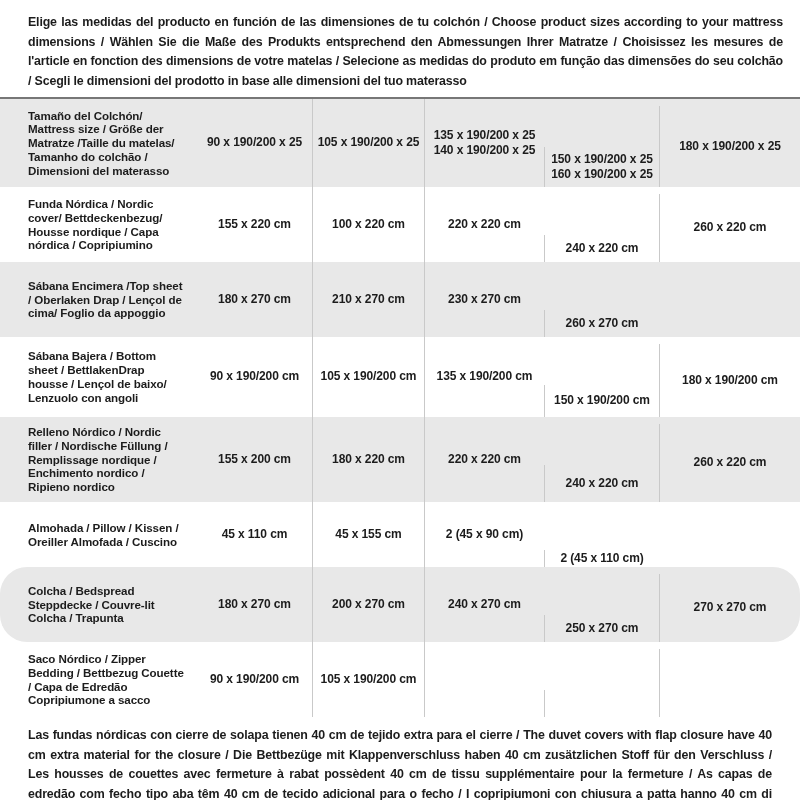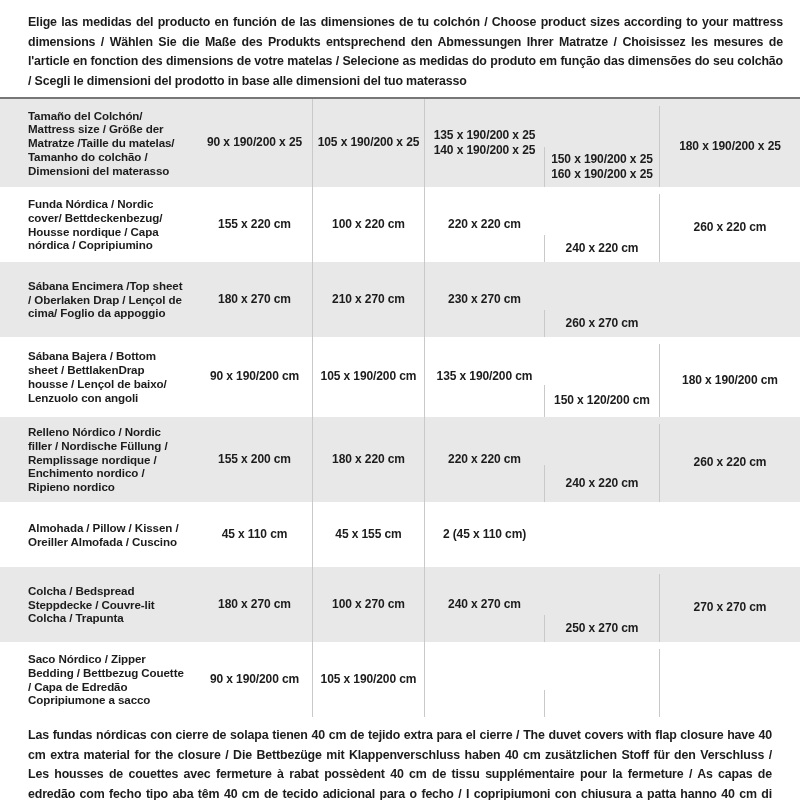--- a/index.html
+++ b/index.html
@@ -40,21 +40,21 @@
   .t-row .cell-val:nth-child(3){width:112px;}
   .t-row .cell-val:nth-child(4){width:120px;}
   .t-row .cell-val:nth-child(5){width:115px;margin-top:48px;}
   .t-row .cell-val:nth-child(6){width:141px;margin-top:7px;}
   .row-header{min-height:88px;}
   .row-1{min-height:75px;}
   .row-2{min-height:75px;}
   .row-3{min-height:80px;}
   .row-4{min-height:85px;}
   .row-5{min-height:65px;}
-  .row-6{min-height:75px;}
+  .row-6{min-height:75px;border-radius:27px;}
   .row-7{min-height:75px;}
   .footnote{
     padding:9px 28px 0 28px;
     font-size:12.4px;line-height:19.5px;
     text-align:justify;letter-spacing:-0.15px;
   }
   .line{display:block;}
 </style>
 </head>
 <body>
@@ -102,44 +102,45 @@
     <div class="cell-val">210 x 270 cm</div>
     <div class="cell-val">230 x 270 cm</div>
     <div class="cell-val">260 x 270 cm</div>
   </div>
 
   <div class="t-row row-3">
     <div class="cell-label">Sábana Bajera / Bottom sheet / BettlakenDrap housse / Lençol de baixo/ Lenzuolo con angoli</div>
     <div class="cell-val">90 x 190/200 cm</div>
     <div class="cell-val">105 x 190/200 cm</div>
     <div class="cell-val">135 x 190/200 cm</div>
-    <div class="cell-val">150 x 120/200 cm</div>
+    <div class="cell-val">150 x 190/200 cm</div>
     <div class="cell-val">180 x 190/200 cm</div>
   </div>
 
   <div class="t-row row-4 shaded">
     <div class="cell-label">Relleno Nórdico / Nordic filler / Nordische Füllung / Remplissage nordique / Enchimento nordico / Ripieno nordico</div>
     <div class="cell-val">155 x 200 cm</div>
     <div class="cell-val">180 x 220 cm</div>
     <div class="cell-val">220 x 220 cm</div>
     <div class="cell-val">240 x 220 cm</div>
     <div class="cell-val">260 x 220 cm</div>
   </div>
 
   <div class="t-row row-5">
     <div class="cell-label">Almohada  / Pillow / Kissen / Oreiller Almofada / Cuscino</div>
     <div class="cell-val">45 x 110 cm</div>
     <div class="cell-val">45 x 155 cm</div>
+    <div class="cell-val">2 (45 x 90 cm)</div>
     <div class="cell-val">2 (45 x 110 cm)</div>
   </div>
 
   <div class="t-row row-6 shaded">
     <div class="cell-label">Colcha / Bedspread Steppdecke / Couvre-lit Colcha / Trapunta</div>
     <div class="cell-val">180 x 270 cm</div>
-    <div class="cell-val">100 x 270 cm</div>
+    <div class="cell-val">200 x 270 cm</div>
     <div class="cell-val">240 x 270 cm</div>
     <div class="cell-val">250 x 270 cm</div>
     <div class="cell-val">270 x 270 cm</div>
   </div>
 
   <div class="t-row row-7">
     <div class="cell-label">Saco Nórdico / Zipper Bedding / Bettbezug Couette  / Capa de Edredão Copripiumone a sacco</div>
     <div class="cell-val">90 x 190/200 cm</div>
     <div class="cell-val">105 x 190/200 cm</div>
     <div class="cell-val"></div>

